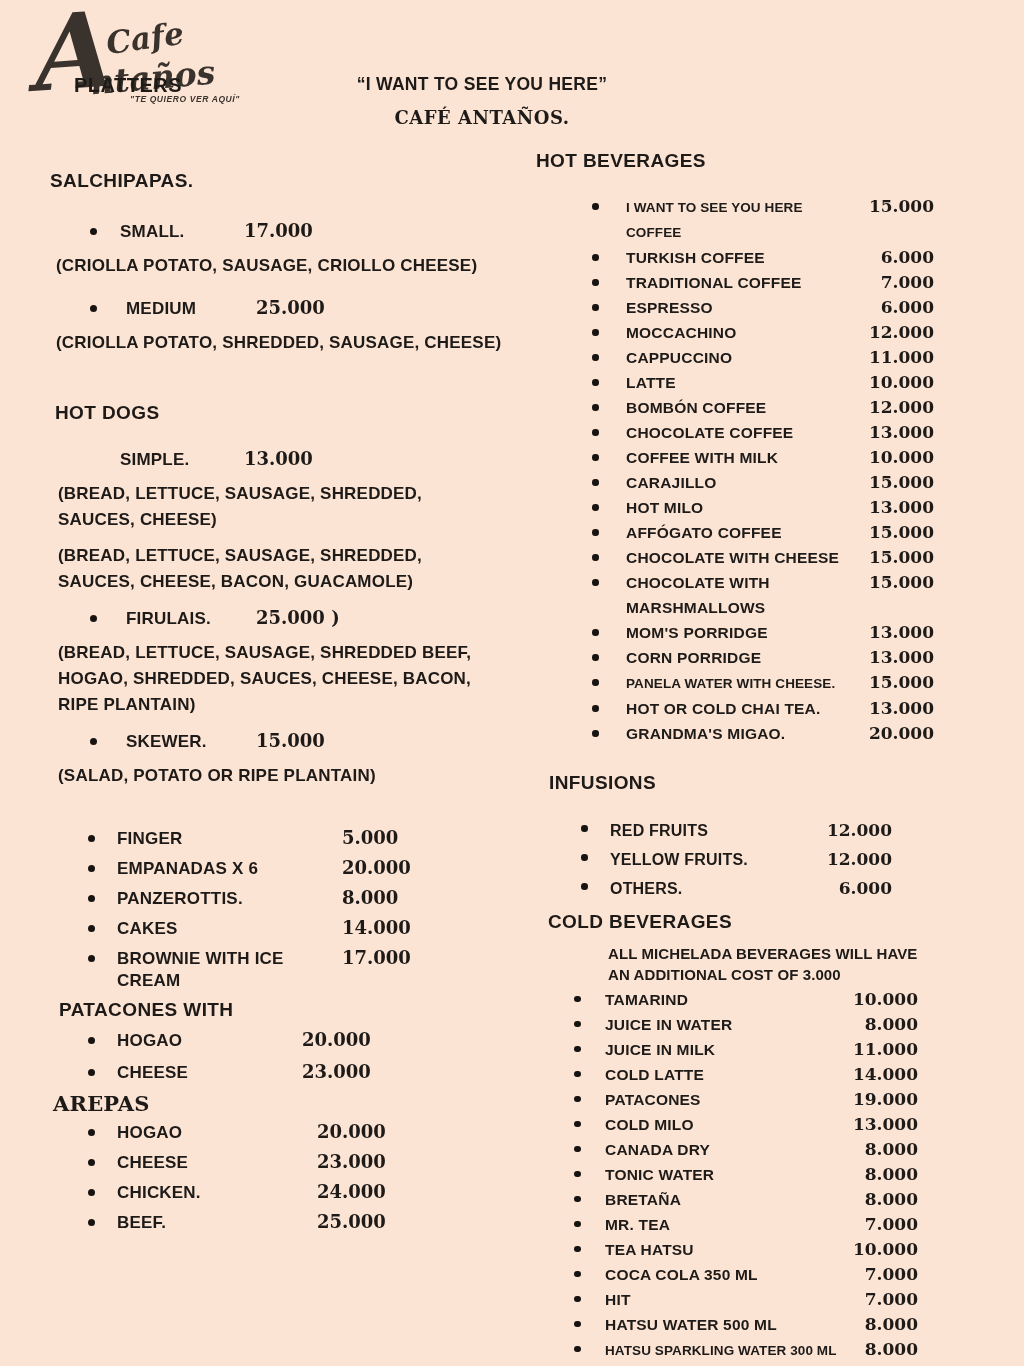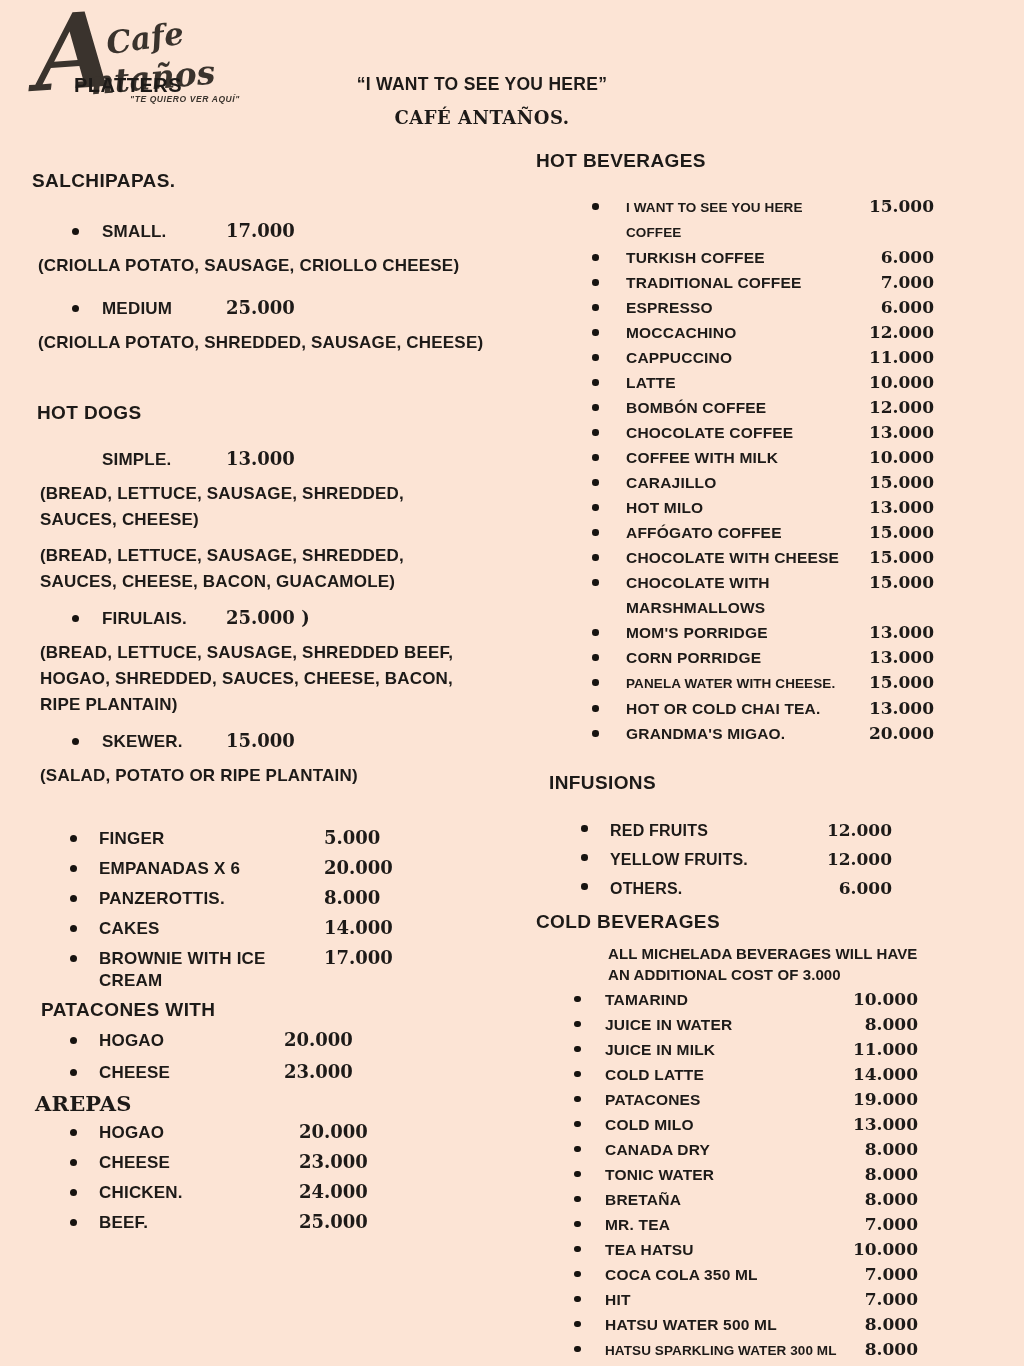--- a/index.html
+++ b/index.html
@@ -21,39 +21,39 @@
             font-style:italic; letter-spacing:.6px; }
   .platters { position:absolute; left:74px; top:74px; font-size:20px; font-weight:700; letter-spacing:.5px; }
 
   
   .header { position:absolute; left:262px; top:74px; width:440px; text-align:center; }
   .header-quote { font-size:17.5px; font-weight:700; letter-spacing:.3px; }
   .header-brand { margin-top:12px; font-family:"DejaVu Serif",serif; font-weight:700;
                   font-size:18px; letter-spacing:.5px; }
 
   
-  .col-left  { position:absolute; left:32px;  top:170px; width:500px; }
+  .col-left  { position:absolute; left:50px;  top:170px; width:500px; }
   .col-right { position:absolute; left:536px; top:150px; width:398px; }
 
   .sec-title { font-size:19px; font-weight:700; letter-spacing:.4px; line-height:22px; margin:0; }
 
   .menu-row { display:flex; align-items:baseline; }
   .item-label { font-weight:700; font-size:17px; letter-spacing:.2px; }
   .item-price { font-family:"DejaVu Serif",serif; font-weight:600; font-size:18px; white-space:nowrap; }
 
   .bullet { flex:none; align-self:flex-start; }
   .bullet::before { content:""; display:block; width:7px; height:7px; border-radius:50%;
                     background:#171310; margin-top:8px; }
   .bullet.hidden { visibility:hidden; }
 
   
   .col-left .menu-row { line-height:22px; padding-left:40px; }
   .col-left .bullet { width:30px; }
   .item-desc { margin:10px 0 0 6px; font-size:17px; font-weight:700; line-height:26px; letter-spacing:.2px; }
-  .col-left .item-desc + .menu-row { margin-top:18px; }
+  .col-left .item-desc + .menu-row { margin-top:18px;gap:6px; }
 
   .sec-salchipapas .sec-title { margin-bottom:28px; }
   .sec-salchipapas .item-desc { max-width:505px; }
   .sec-salchipapas .item-label, .sec-hotdogs .item-label { width:124px; flex:none; }
 
   .sec-hotdogs { margin-top:46px; }
   .sec-hotdogs .sec-title { margin-left:5px; margin-bottom:24px; }
   .sec-hotdogs .item-desc { max-width:420px; margin-left:8px; }
   .sec-hotdogs .item-desc + .menu-row { margin-top:12px; }
 
@@ -85,21 +85,21 @@
 
   .sec-hot-beverages .sec-title { margin-bottom:22px; }
 
   .sec-infusions { margin-top:26px; }
   .sec-infusions .sec-title { margin-left:13px; margin-bottom:22px; }
   .sec-infusions .menu-row { line-height:28px; padding-left:45px; padding-right:42px; }
   .sec-infusions .bullet { width:29px; }
   .sec-infusions .item-label { font-size:16px; }
 
   .sec-cold-beverages { margin-top:8px; }
-  .sec-cold-beverages .sec-title { margin-left:0; }
+  .sec-cold-beverages .sec-title { margin-left:12px; }
   .sec-note { margin:10px 0 2px 72px; font-size:15px; font-weight:700; line-height:21px;
               max-width:315px; letter-spacing:.1px; }
   .sec-cold-beverages .menu-row { line-height:24px; padding-left:38px; padding-right:16px; }
   .sec-cold-beverages .bullet { width:31px; }
   .sec-cold-beverages .bullet::before { margin-top:8.5px; }
 </style>
 </head>
 <body>
 
 <div class="page">

